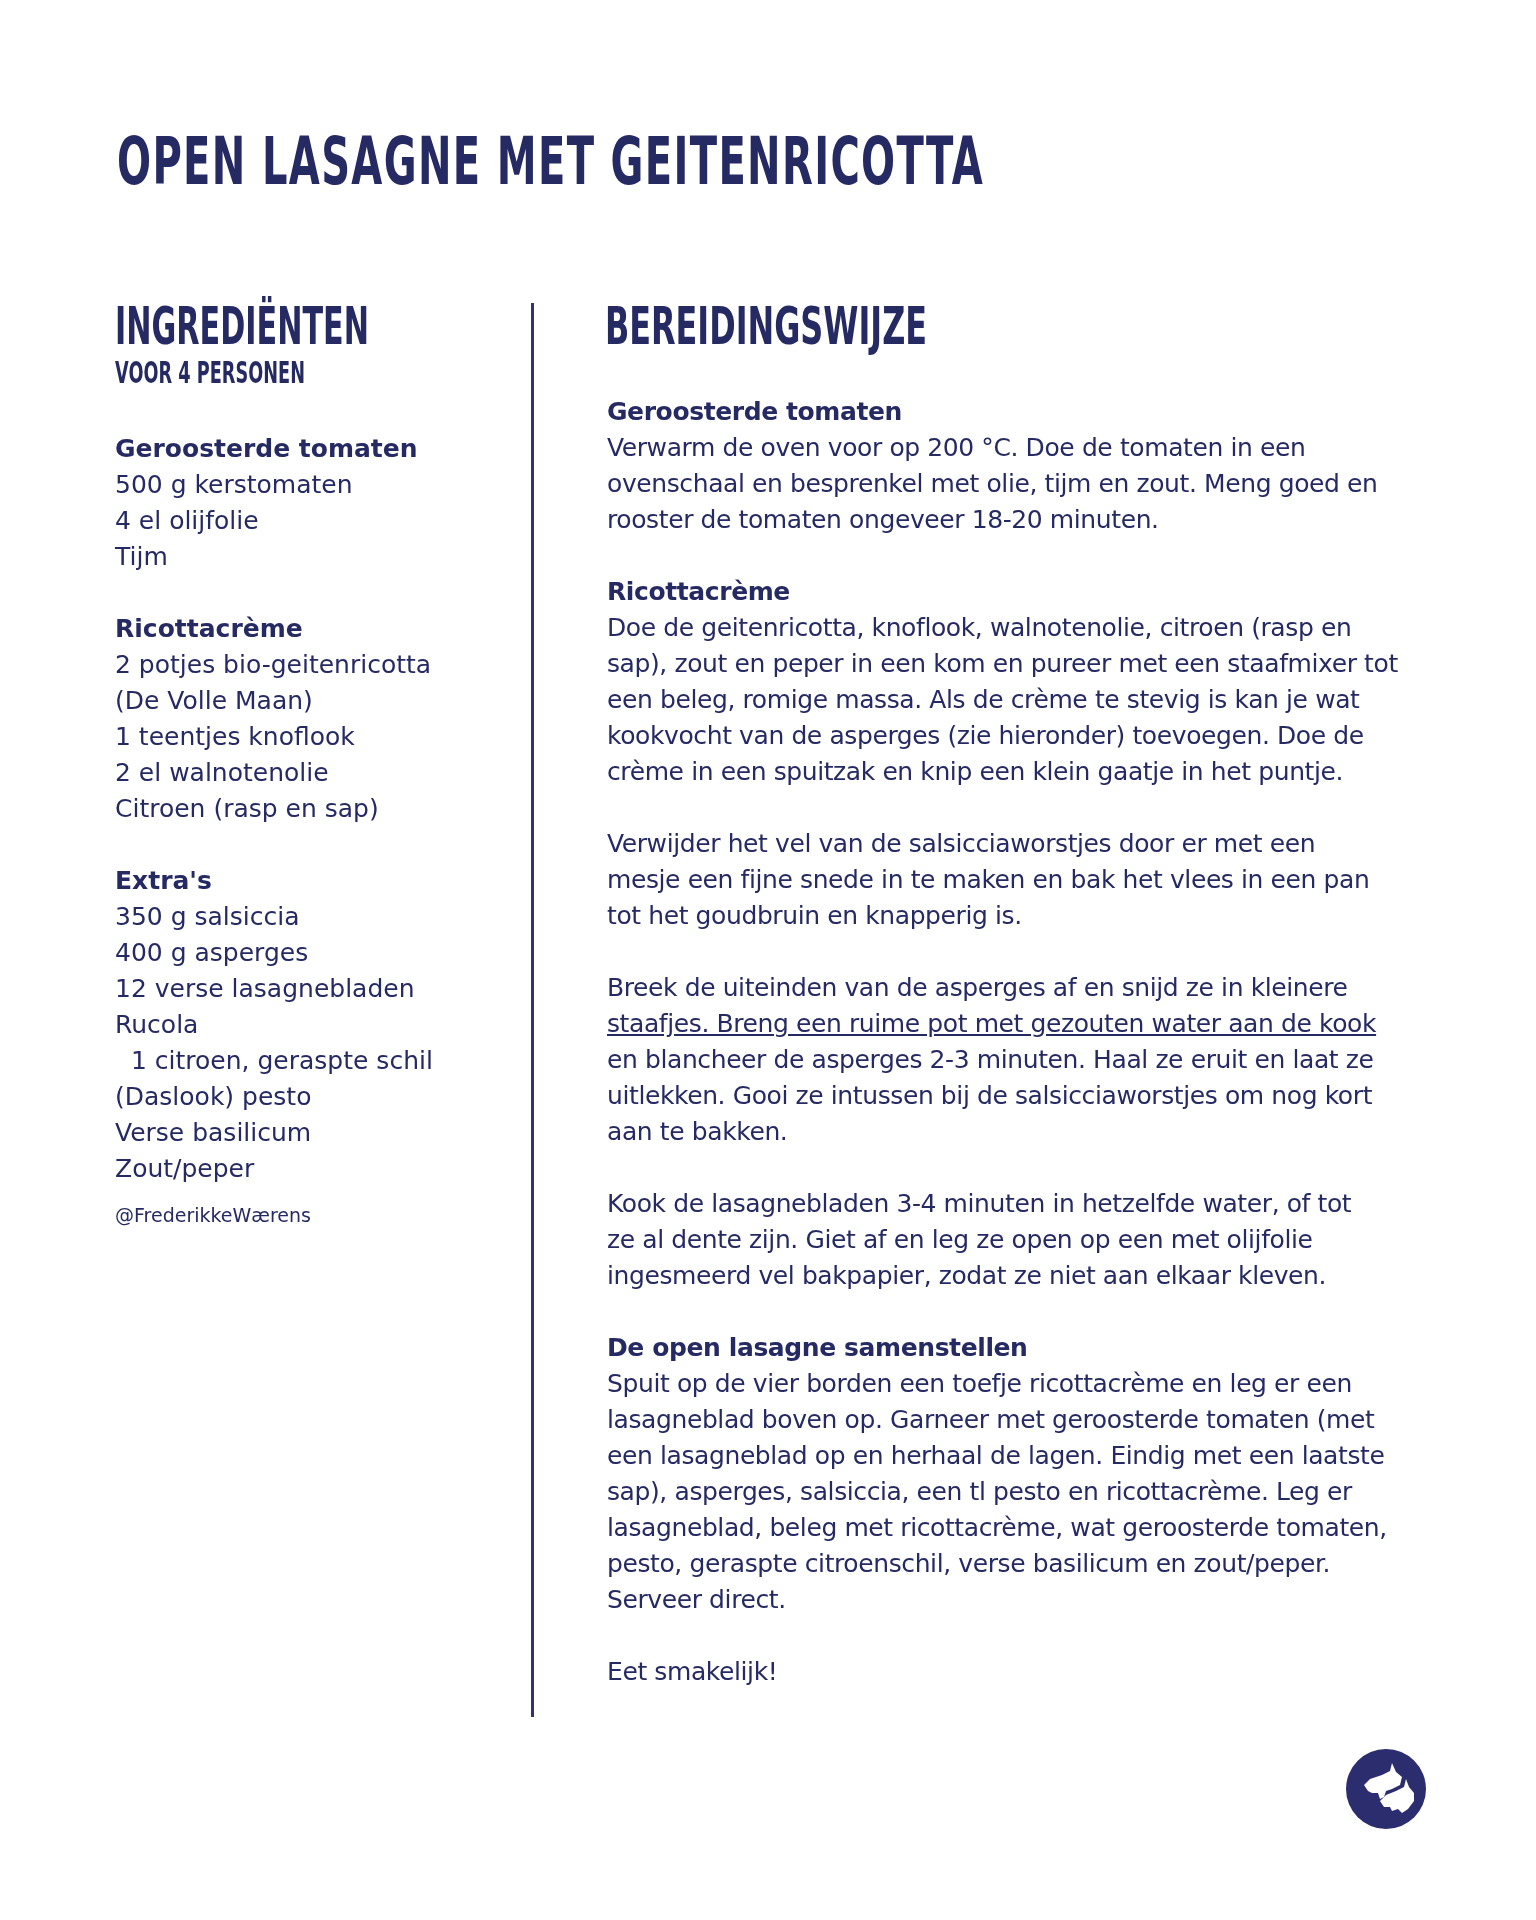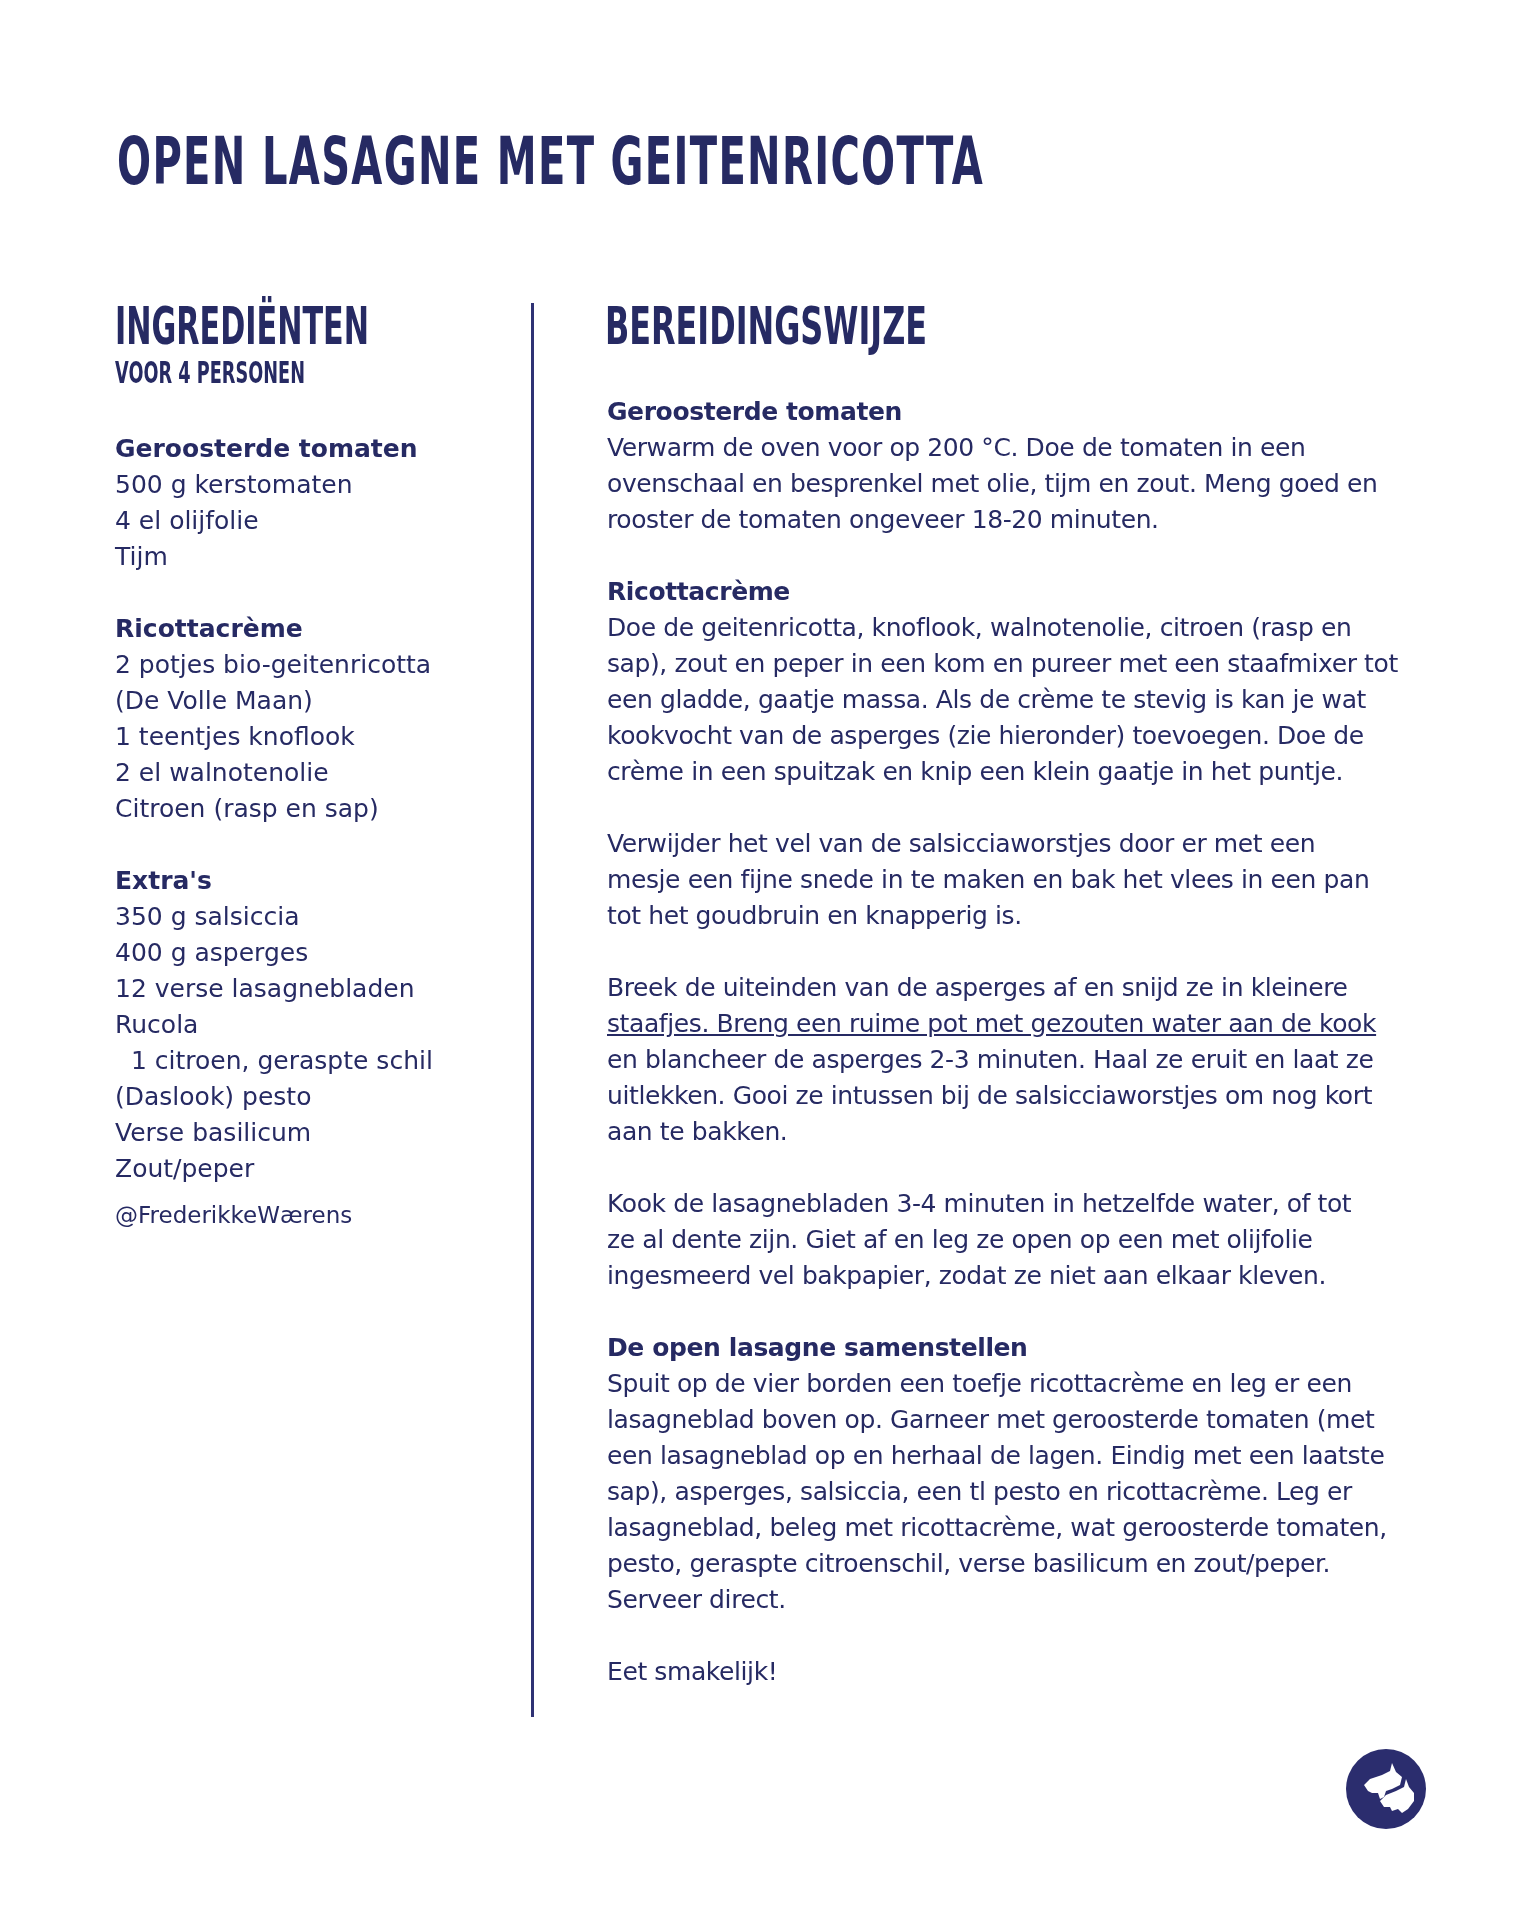--- a/index.html
+++ b/index.html
@@ -19,21 +19,21 @@
     position: absolute; font-family: "DejaVu Sans", sans-serif; font-weight: bold; font-size: 26px; line-height: 30px;
     white-space: nowrap; transform-origin: left top;
   }
   .col { position: absolute; font-family: "DejaVu Sans", sans-serif; font-size: 25px; line-height: 36px; color: #262a63; }
   .col .line { white-space: nowrap; display: block; height: 36px; }
   .col .bold { font-weight: bold; }
   .col .gap { height: 36px; display: block; }
   .left-col { left: 115px; top: 431px; width: 400px; }
   .right-col { left: 607px; top: 394px; width: 830px; letter-spacing: -0.4px; }
   .right-col .line { transform-origin: left center; }
-  .handle { display: block; font-size: 23px; line-height: 36px; margin-top: 10px; white-space: nowrap; }
+  .handle { display: block; font-size: 19px; line-height: 36px; margin-top: 10px; white-space: nowrap; }
   .divider { position: absolute; left: 531px; top: 303px; width: 3px; height: 1414px; background: #2f3274; }
   .logo { position: absolute; left: 1346px; top: 1749px; width: 80px; height: 80px; }
 </style>
 </head>
 <body>
 
 <div class="title"><span id="title-span" style="transform: scale(0.667677, 1.09091);">OPEN LASAGNE MET GEITENRICOTTA</span></div>
 
 <div class="h2" id="ing-heading" style="left: 115px; top: 298px; transform: scale(0.686631, 1.16);">INGREDIËNTEN</div>
 <div class="sub" id="ing-sub" style="left: 115px; top: 356px; transform: scale(0.680927, 1.13333);">VOOR 4 PERSONEN</div>
@@ -81,21 +81,21 @@
       <span class="line bold" style="display: block;">Geroosterde tomaten</span>
       <span class="line" style="display: block;">Verwarm de oven voor op 200 °C. Doe de tomaten in een</span>
       <span class="line" style="display: block;">ovenschaal en besprenkel met olie, tijm en zout. Meng goed en</span>
       <span class="line" style="display: block;">rooster de tomaten ongeveer 18-20 minuten.</span>
     </div>
     <span class="gap"></span>
     <div>
       <span class="line bold" style="display: block;">Ricottacrème</span>
       <span class="line" style="display: block;">Doe de geitenricotta, knoflook, walnotenolie, citroen (rasp en</span>
       <span class="line" style="display: block;">sap), zout en peper in een kom en pureer met een staafmixer tot</span>
-      <span class="line" style="display: block;">een gladde, gaatje massa. Als de crème te stevig is kan je wat</span>
+      <span class="line" style="display: block;">een beleg, romige massa. Als de crème te stevig is kan je wat</span>
       <span class="line" style="display: block;">kookvocht van de asperges (zie hieronder) toevoegen. Doe de</span>
       <span class="line" style="display: block;">crème in een spuitzak en knip een klein gaatje in het puntje.</span>
     </div>
     <span class="gap"></span>
     <div>
       <span class="line" style="display: block;">Verwijder het vel van de salsicciaworstjes door er met een</span>
       <span class="line" style="display: block;">mesje een fijne snede in te maken en bak het vlees in een pan</span>
       <span class="line" style="display: block;">tot het goudbruin en knapperig is.</span>
     </div>
     <span class="gap"></span>

